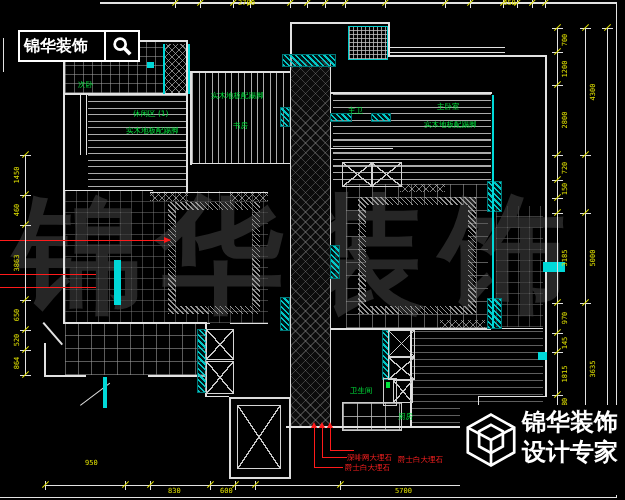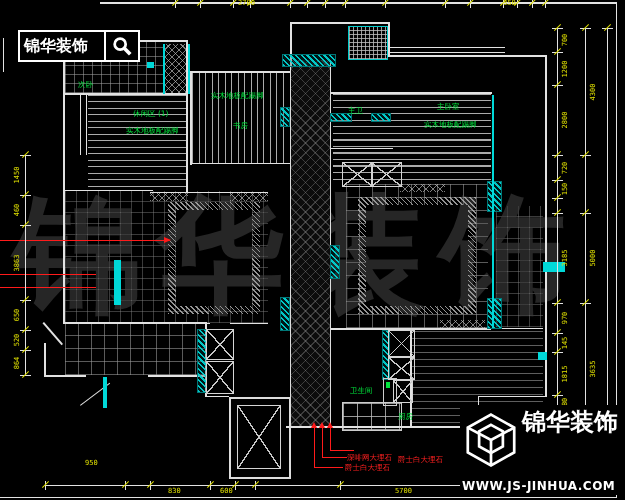--- a/index.html
+++ b/index.html
@@ -183,22 +183,22 @@
     <svg class="cube" viewBox="0 0 100 100" width="54" height="58">
       <g stroke="#fff" stroke-width="5" fill="none">
         <polygon points="50,3 93,27 93,73 50,97 7,73 7,27"></polygon>
         <polyline points="7,27 50,50 93,27"></polyline>
         <line x1="50" y1="50" x2="50" y2="97"></line>
         <polygon points="50,22 72,34 72,62 50,74 28,62 28,34"></polygon>
       </g>
     </svg>
     <div class="br-text">
       <span>锦华装饰</span>
+      <span>设计专家</span>
     </div>
-    <span class="site">WWW.JS-JINHUA.COM</span>
   </div>
 
 <div class="plabel" style="left: 78px; top: 81px; color: rgb(0, 228, 60);">次卧</div>
     <div class="plabel" style="left: 133px; top: 110px; color: rgb(0, 228, 60);">休闲区 (1)</div>
     <div class="plabel" style="left: 126px; top: 127px; color: rgb(0, 228, 60);">实木地板配踢脚</div>
     <div class="plabel" style="left: 211px; top: 92px; color: rgb(0, 228, 60);">实木地板配踢脚</div>
     <div class="plabel" style="left: 233px; top: 122px; color: rgb(0, 228, 60);">书房</div>
     <div class="plabel" style="left: 348px; top: 107px; color: rgb(0, 228, 60);">主卫</div>
     <div class="plabel" style="left: 437px; top: 103px; color: rgb(0, 228, 60);">主卧室</div>
     <div class="plabel" style="left: 424px; top: 121px; color: rgb(0, 228, 60);">实木地板配踢脚</div>

